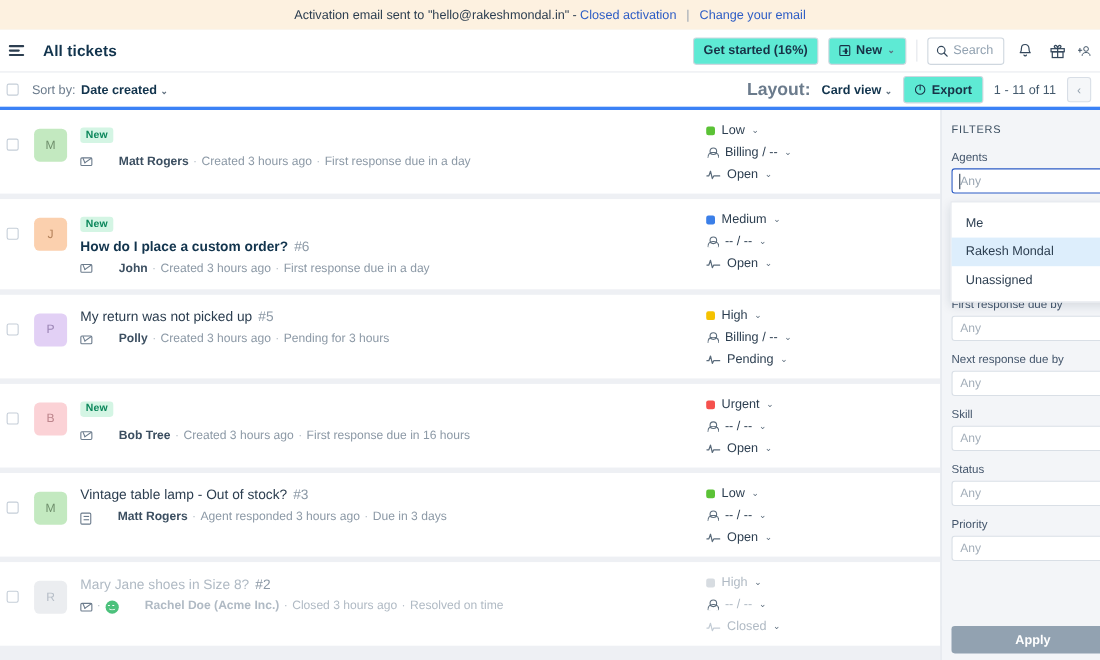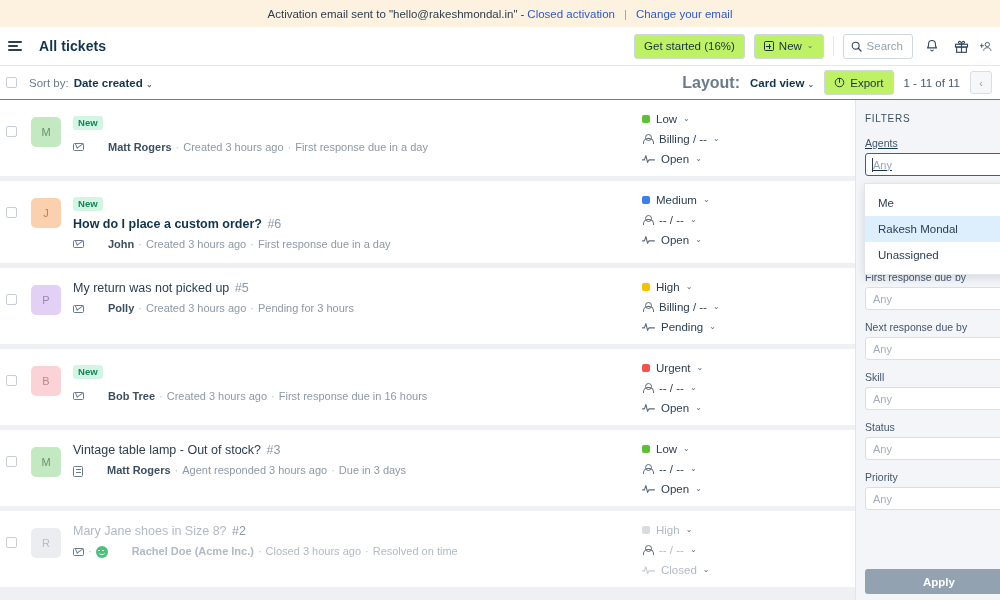--- a/index.html
+++ b/index.html
@@ -33,40 +33,40 @@
   .hamburger { width: 20px; height: 20px; display:flex; flex-direction:column;
     justify-content:center; gap:2.5px; cursor: pointer; padding-left:2px;}
   .hamburger i { display:block; height:1.6px; background:#2c3e50; border-radius:1px; }
   .hamburger i:nth-child(1){ width:14px; }
   .hamburger i:nth-child(2){ width:10px; }
   .hamburger i:nth-child(3){ width:14px; }
   .page-title { font-size: 14px; font-weight: 700; color: #12344d; margin-left: 13px; letter-spacing:.1px;}
   .hdr-right { margin-left: auto; display: flex; align-items: center; gap: 9px; }
   .btn-outline {
     height: 25px; border: 1px solid #cfd7df; border-radius: 3px;
-    background: #bef264; font-size: 11.5px; color: #183247; font-weight: 400;
+    background: #5eead4; font-size: 11.5px; color: #183247; font-weight: 700;
     padding: 0 9px; display: flex; align-items: center; gap: 5px; cursor: pointer;
     font-family: "Liberation Sans", sans-serif;
   }
   .vdiv { width:1px; height:20px; background:#e3e6ec; }
   .search-box {
     height: 25px; border: 1px solid #cfd7df; border-radius: 3px; background:#fff;
     display:flex; align-items:center; gap:5px; padding: 0 9px 0 7px; cursor:text;
   }
   .search-box .ph { font-size: 11.5px; color:#92a2b1; }
   .icon-btn { width:20px;height:20px;display:flex;align-items:center;justify-content:center;cursor:pointer;}
   .plus-sq { width:10px;height:10px;border:1.3px solid #183247;border-radius:1.5px;position:relative;flex:none;}
   .plus-sq:before,.plus-sq:after{content:"";position:absolute;background:#183247;}
   .plus-sq:before{left:1.5px;right:1.5px;top:4px;height:1.3px;}
   .plus-sq:after{top:1.5px;bottom:1.5px;left:4px;width:1.3px;}
   .caret { font-size:8px; color:#5a6b7b; line-height:1; }
 
   
   .sortbar {
-    height: 34px; background:#fff; border-bottom:1px solid #3b82f6;
+    height: 34px; background:#fff; border-bottom:3px solid #3b82f6;
     display:flex; align-items:center; padding: 0 4px 0 6px;
   }
   .cbox { width:11px;height:11px;border:1px solid #c5ced8;border-radius:2px;background:#fff;flex:none;cursor:pointer;}
   .sort-lbl { font-size:11.5px; color:#6b7b8c; margin-left:12px; }
   .sort-val { font-size:11.5px; color:#12344d; font-weight:700; margin-left:5px; cursor:pointer; }
   .sortbar-right { margin-left:auto; display:flex; align-items:center; gap:10px; padding-right:4px;}
   .lay-lbl { font-size:16px; color:#6b7b8c;font-weight:bold; }
   .lay-val { font-size:11.5px; color:#12344d; font-weight:700; cursor:pointer; }
   .pager-txt { font-size:11.5px; color:#445a6d; }
   .pager-btn {
@@ -129,21 +129,21 @@
   }
   .filters-title { font-size:10px; font-weight:400; letter-spacing:.7px; color:#3c4f61; margin-bottom:13px; }
   .f-label { font-size:10.5px; color:#44566c; margin-bottom:4px; font-weight:400;}
   .f-input {
     height:23px; background:#fff; border:1px solid #d9dfe6; border-radius:3px;
     display:flex; align-items:center; padding:0 7px; font-size:11px; color:#a3aeb9;
     margin-bottom:11px; cursor:text; width:148px;
   }
   .f-input.focused { border:1.5px solid #2c5cc5; color:#9aa6b2; position:relative; z-index:3;}
   .f-input.focused:before{content:"";position:absolute;left:6px;top:4px;width:1px;height:14px;background:#2c3e50;}
-  .f-group { position:relative;text-decoration:underline; }
+  .f-group { position:relative; }
   .dropdown {
     position:absolute; left:-1px; top:46px; width:150px; background:#fff;
     border:1px solid #e1e5eb; box-shadow:0 3px 9px rgba(16,36,60,.13);
     z-index:5; padding: 6px 0;
   }
   .dd-item { height:26px; display:flex; align-items:center; padding:0 13px; font-size:11.5px; color:#2c3e50; cursor:pointer;}
   .dd-item.hl { background:#ddeefc; }
   .ghost-field {
     height:23px; background:#fff; border:1px solid #d9dfe6; border-radius:3px;
     display:flex; align-items:center; padding:0 7px; font-size:11px; color:#12344d;

